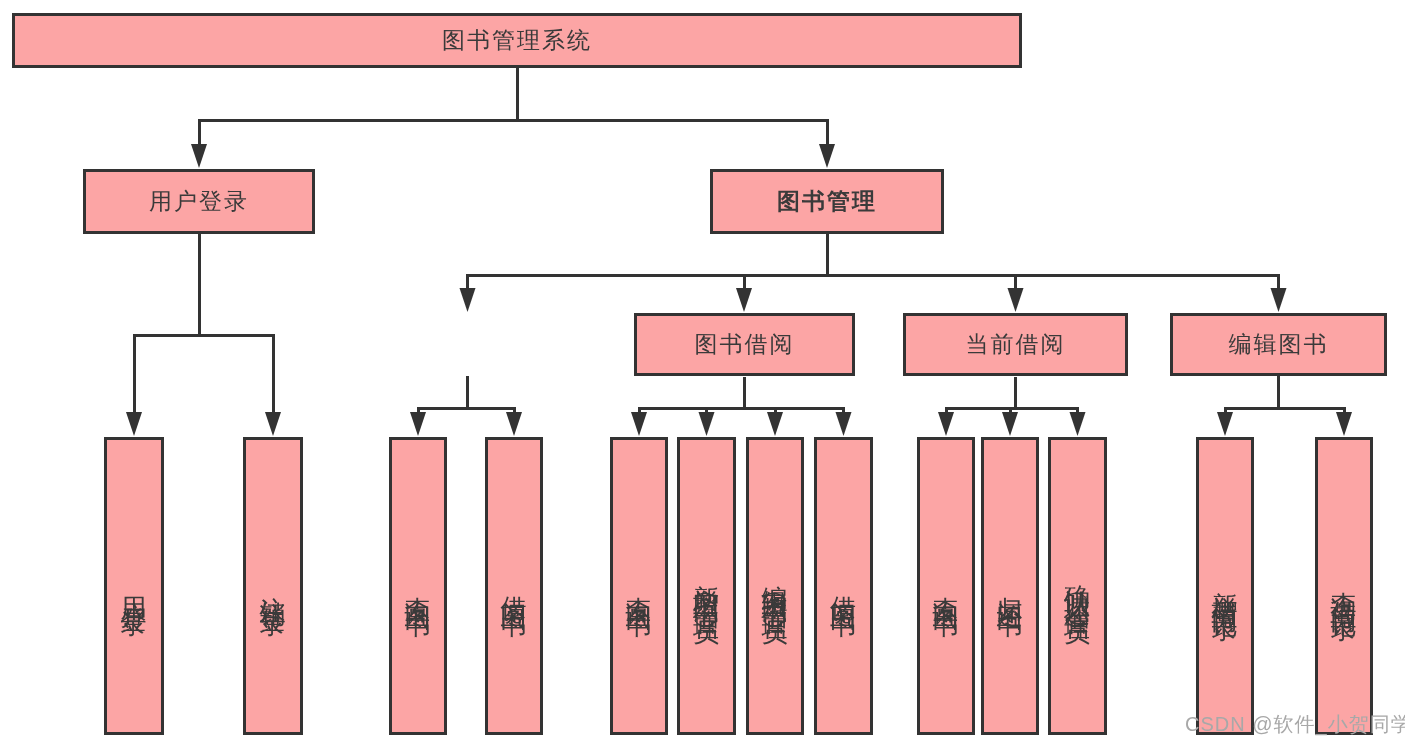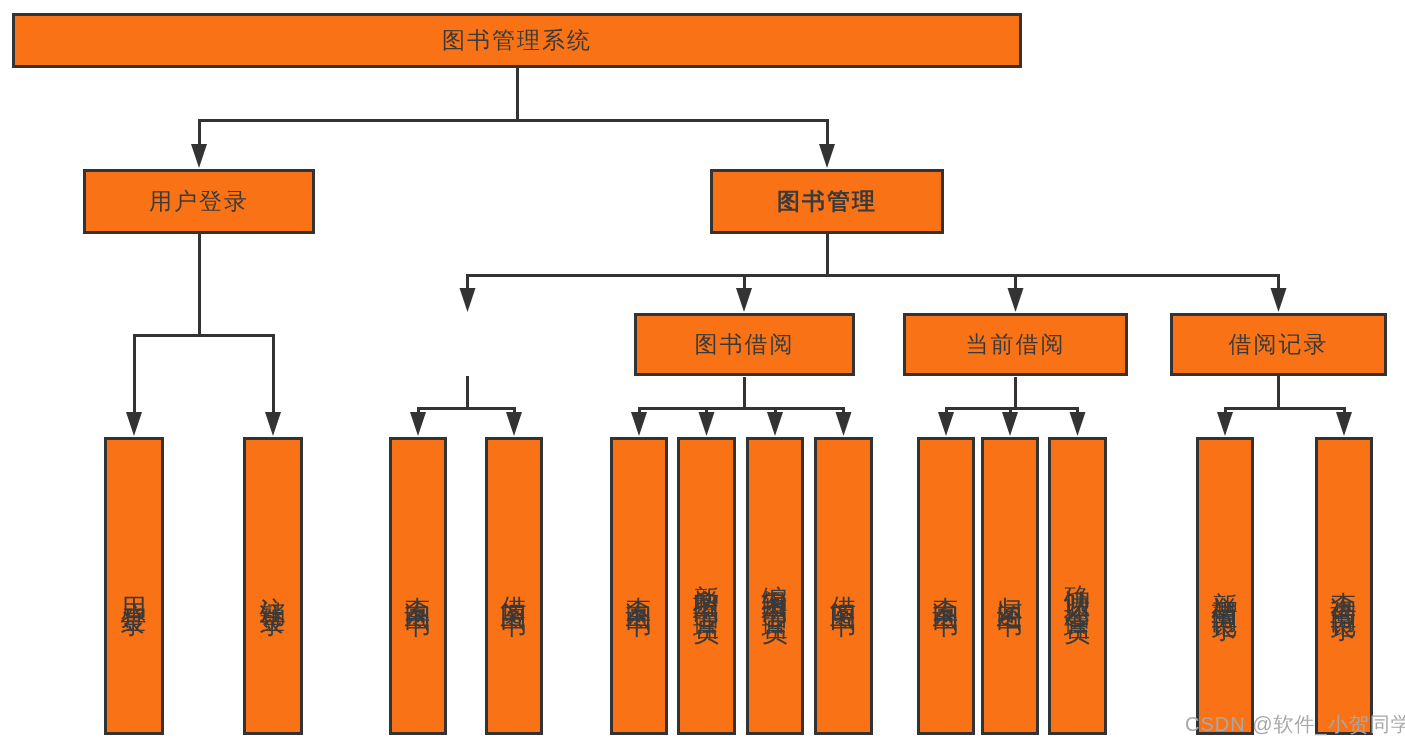--- a/index.html
+++ b/index.html
@@ -20,21 +20,21 @@
     left: 0;
     top: 0;
     width: 1405px;
     height: 747px;
     pointer-events: none;
   }
   .node {
     position: absolute;
     box-sizing: border-box;
     border: 3px solid #333333;
-    background: #f97316;
+    background: #fca5a5;
     display: flex;
     align-items: center;
     justify-content: center;
     color: #3a3a3a;
     text-align: center;
   }
   .h-label {
     font-size: 23px;
     letter-spacing: 2px;
     white-space: nowrap;
@@ -141,21 +141,21 @@
     <span class="h-label">图书管理</span>
   </div>
 
   <div class="node n-l3b">
     <span class="h-label">图书借阅</span>
   </div>
   <div class="node n-l3c">
     <span class="h-label">当前借阅</span>
   </div>
   <div class="node n-l3d">
-    <span class="h-label">借阅记录</span>
+    <span class="h-label">编辑图书</span>
   </div>
 
   <div class="node leaf n-lf1">
     <span class="v-label">用户登录</span>
   </div>
   <div class="node leaf n-lf2">
     <span class="v-label">注销登录</span>
   </div>
   <div class="node leaf n-lf3">
     <span class="v-label">查询图书</span>

